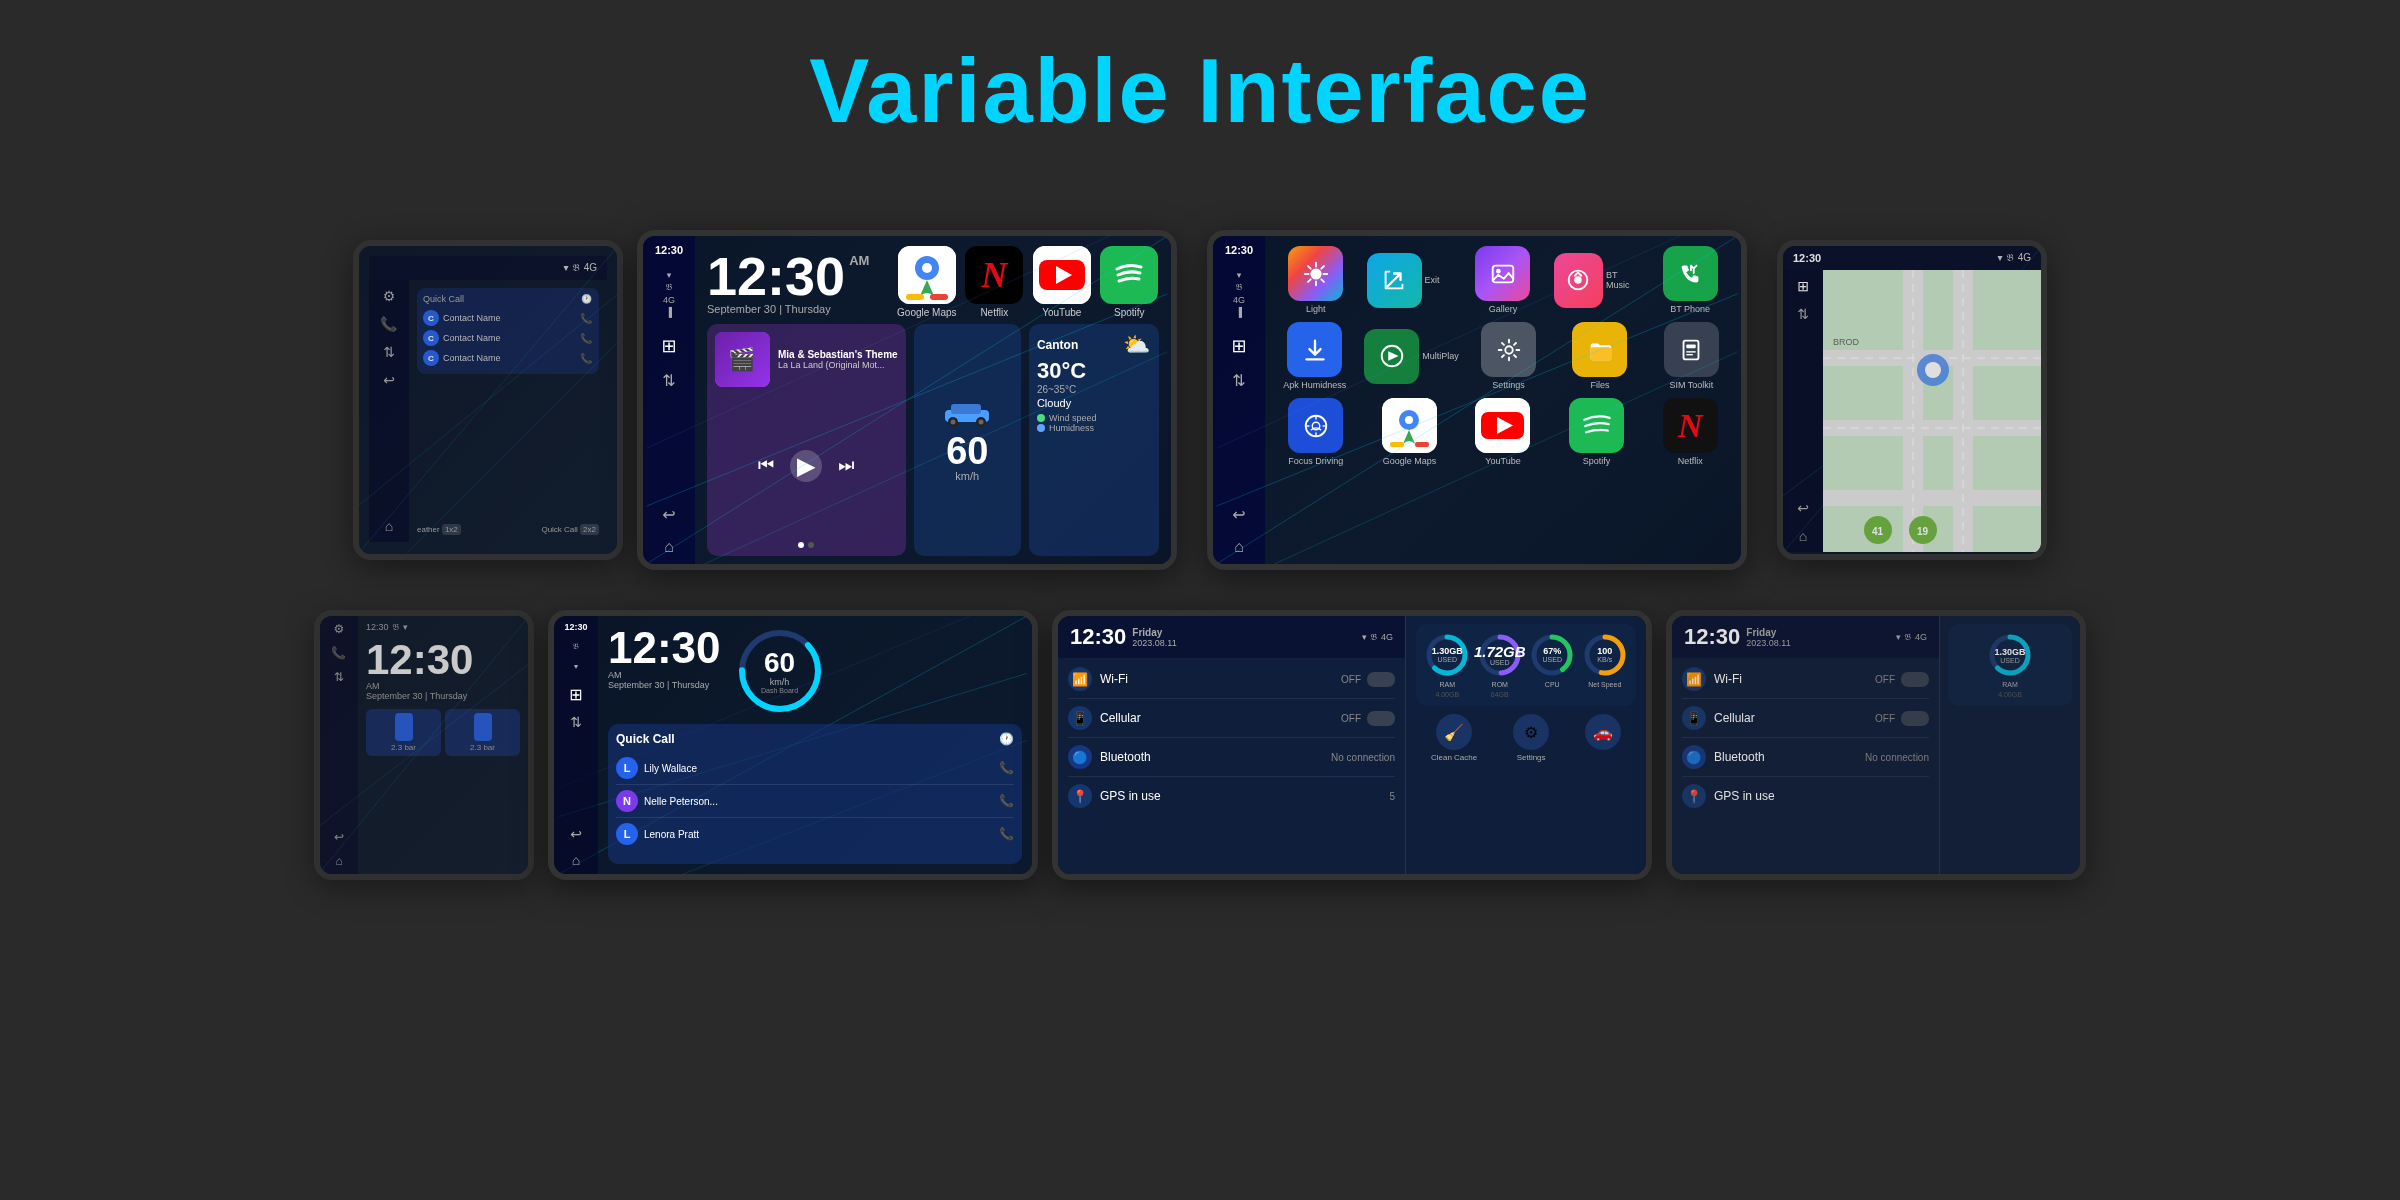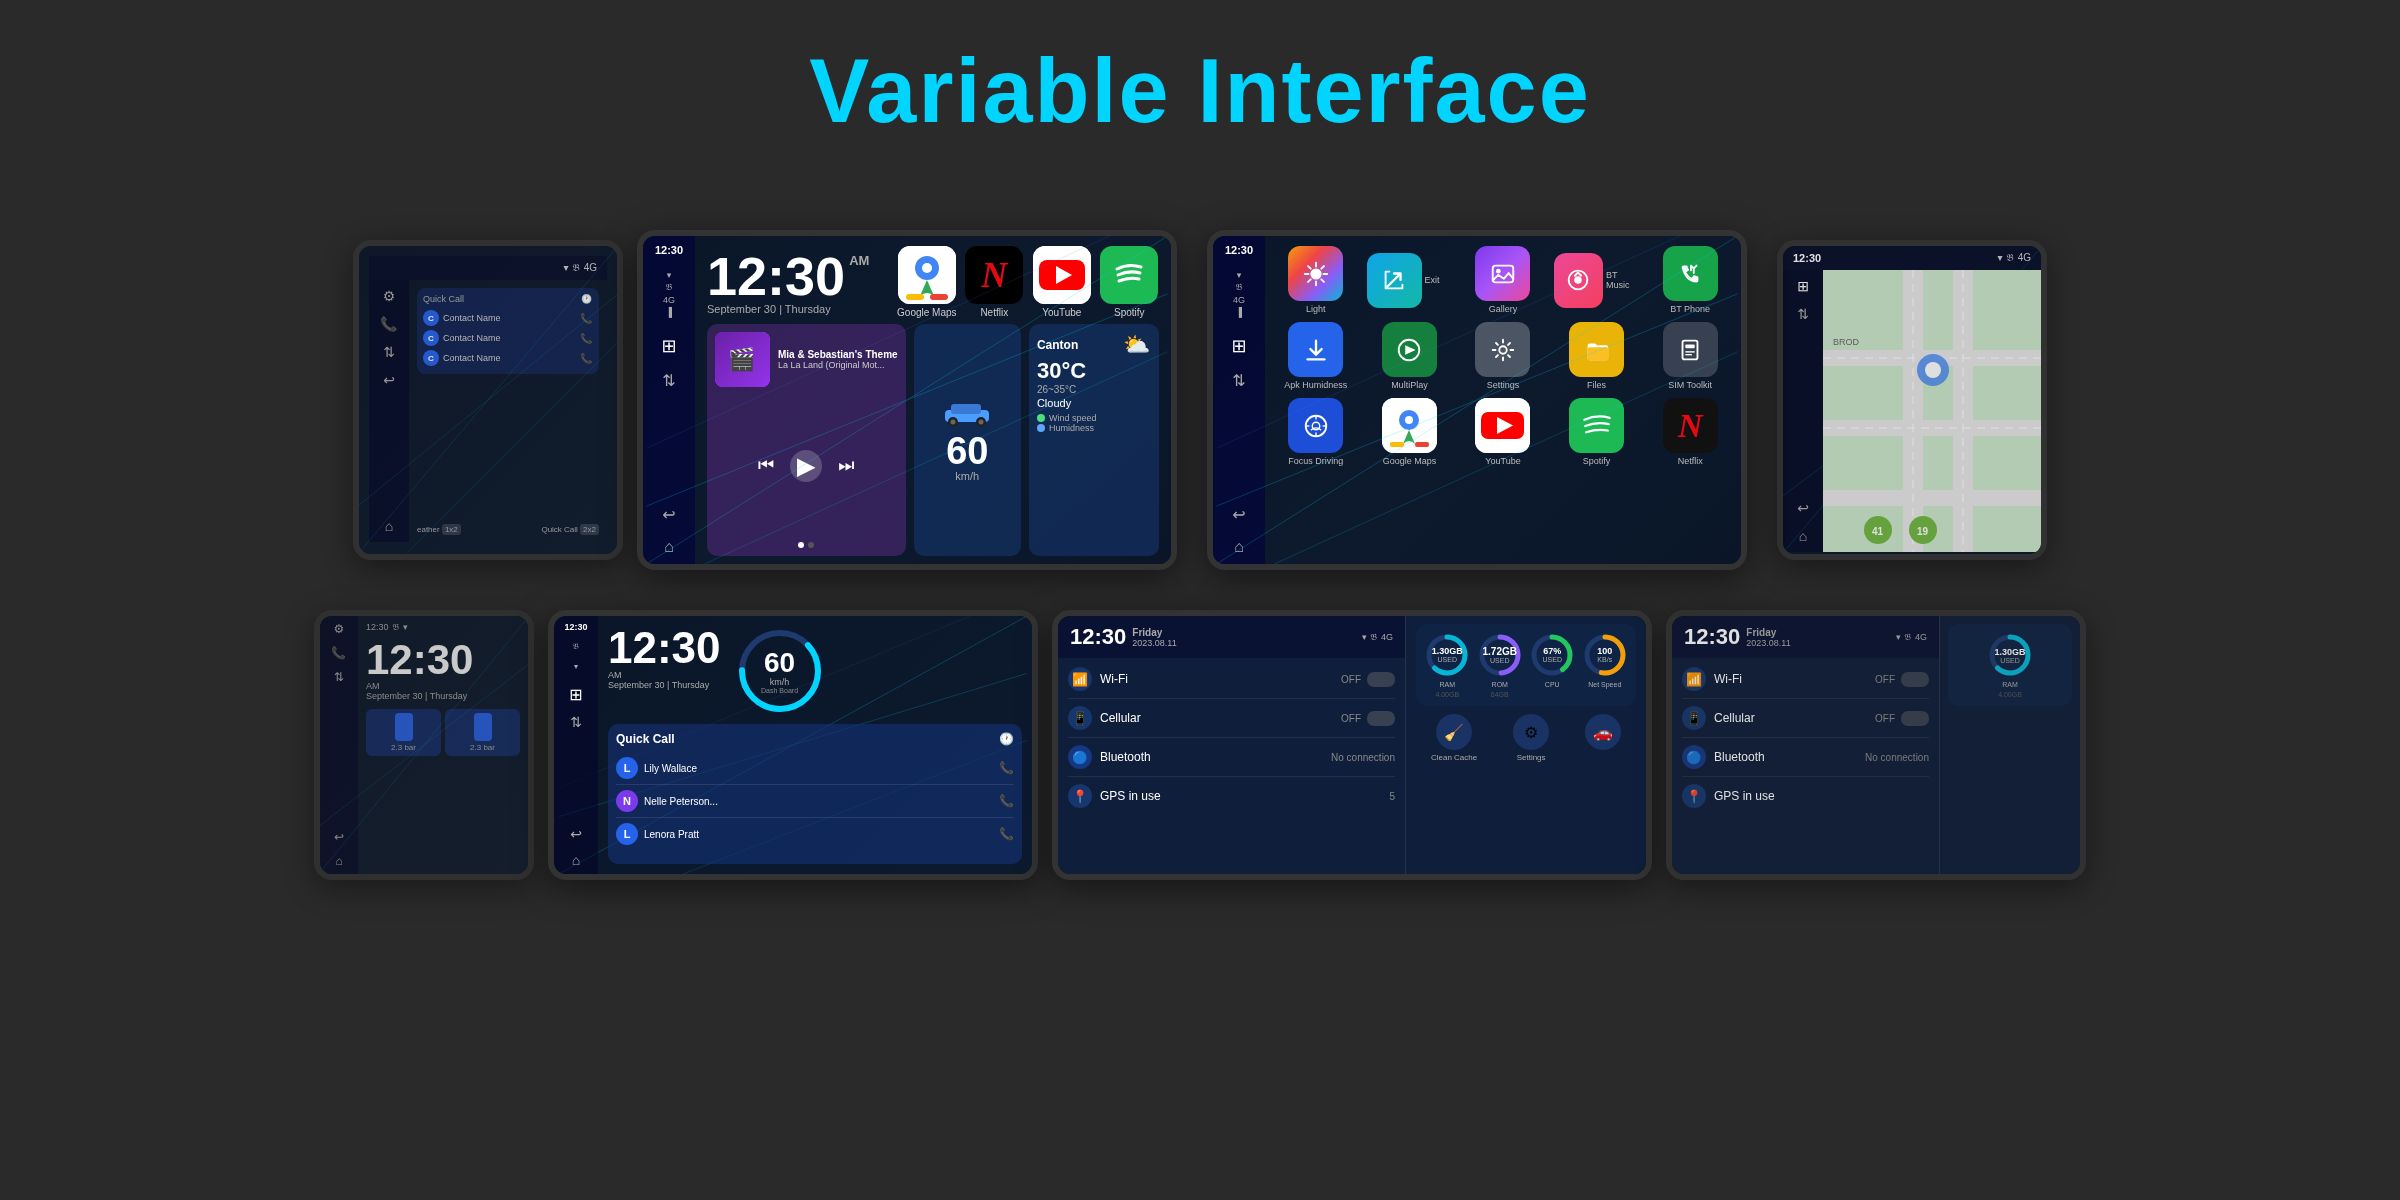--- a/index.html
+++ b/index.html
@@ -526,21 +526,21 @@
             <div style="display:flex; flex-direction:column; align-items:center; gap:3px;">
               <div style="width:55px; height:55px; border-radius:12px; background:#2563eb; display:flex; align-items:center; justify-content:center;">
                 <svg viewBox="0 0 30 30" width="28" height="28" xmlns="http://www.w3.org/2000/svg">
                   <path d="M15 5 L15 20 M9 14 L15 20 L21 14" stroke="white" stroke-width="2.5" fill="none" stroke-linecap="round" stroke-linejoin="round"></path>
                   <line x1="6" y1="25" x2="24" y2="25" stroke="white" stroke-width="2.5" stroke-linecap="round"></line>
                 </svg>
               </div>
               <span style="color:#bbb; font-size:9px;">Apk Humidness</span>
             </div>
 
-            <div style="display:flex; flex-direction:column; align-items:center; gap:3px;">
+            <div style="display:flex; flex-direction:row; align-items:center; gap:3px;">
               <div style="width:55px; height:55px; border-radius:12px; background:#15803d; display:flex; align-items:center; justify-content:center;">
                 <svg viewBox="0 0 30 30" width="28" height="28" xmlns="http://www.w3.org/2000/svg">
                   <circle cx="15" cy="15" r="11" fill="none" stroke="white" stroke-width="2"></circle>
                   <polygon points="11,10 22,15 11,20" fill="white"></polygon>
                 </svg>
               </div>
               <span style="color:#bbb; font-size:9px;">MultiPlay</span>
             </div>
 
             <div style="display:flex; flex-direction:column; align-items:center; gap:3px;">
@@ -887,21 +887,21 @@
                 <div style="font-size:7px; color:#555;">4.00GB</div>
               </div>
 
               <div style="display:flex; flex-direction:column; align-items:center; gap:3px;">
                 <div style="width:46px; height:46px; position:relative; display:flex; align-items:center; justify-content:center;">
                   <svg viewBox="0 0 46 46" width="46" height="46" xmlns="http://www.w3.org/2000/svg" style="position:absolute; top:0; left:0; transform:rotate(-90deg);">
                     <circle cx="23" cy="23" r="18" fill="none" stroke="#1e3a6e" stroke-width="5"></circle>
                     <circle cx="23" cy="23" r="18" fill="none" stroke="#8b5cf6" stroke-width="5" stroke-dasharray="55 58" stroke-linecap="round"></circle>
                   </svg>
                   <div style="z-index:1; text-align:center;">
-                    <div style="font-size:10px; font-weight:bold; color:white; line-height:1;">1.72GB</div>
+                    <div style="font-size:15px; font-weight:bold; color:white; line-height:1;font-style:italic;">1.72GB</div>
                     <div style="font-size:7px; color:#aaa;">USED</div>
                   </div>
                 </div>
                 <div style="font-size:7px; color:#aaa; text-align:center;">ROM</div>
                 <div style="font-size:7px; color:#555;">64GB</div>
               </div>
 
               <div style="display:flex; flex-direction:column; align-items:center; gap:3px;">
                 <div style="width:46px; height:46px; position:relative; display:flex; align-items:center; justify-content:center;">
                   <svg viewBox="0 0 46 46" width="46" height="46" xmlns="http://www.w3.org/2000/svg" style="position:absolute; top:0; left:0; transform:rotate(-90deg);">

